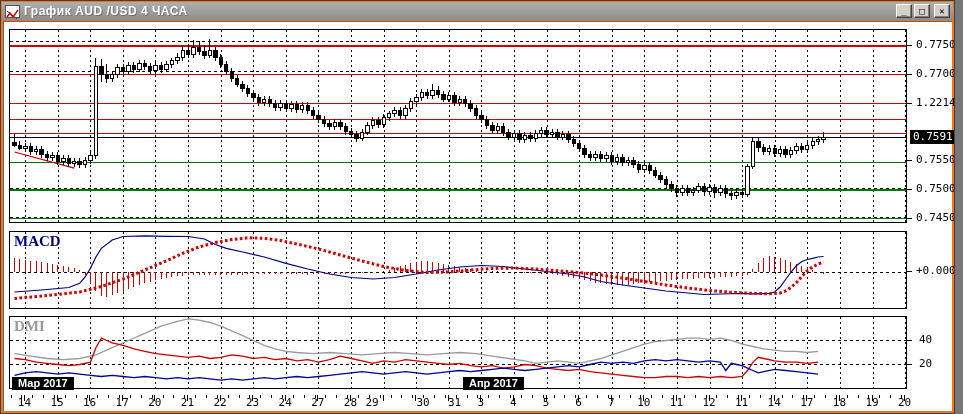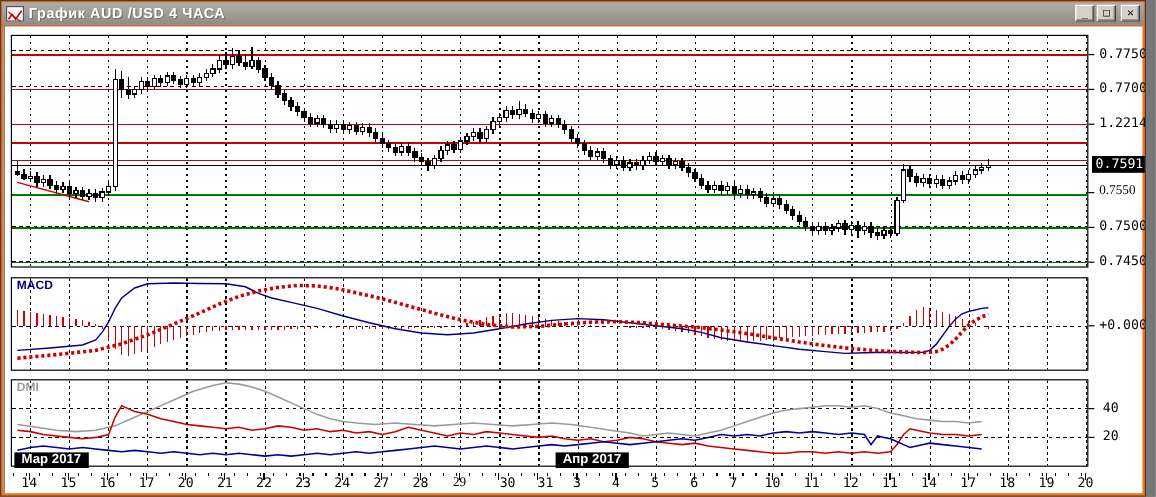--- a/index.html
+++ b/index.html
@@ -20,22 +20,22 @@
         font-size:9px;line-height:11px;text-align:center;color:#000;
         font-family:"DejaVu Sans Mono",monospace;padding:0;cursor:default;}
   .wbtn.close{margin-left:2px;font-weight:bold;}
   .client{position:absolute;left:2px;top:20px;right:2px;bottom:2px;background:#fff;
           border-top:1px solid #6a6a6a;border-left:1px solid #6a6a6a;}
   .panel{position:absolute;background:#fff;border:1px solid #000;}
   #main-panel{left:8px;top:28px;width:898px;height:194px;}
   #macd-panel{left:8px;top:230px;width:898px;height:78px;}
   #dmi-panel{left:8px;top:315px;width:898px;height:73px;}
   .panel svg{position:absolute;left:0;top:0;}
-  .plabel{position:absolute;font-size:10px;font-weight:bold;z-index:3;
-          font-family:Liberation Sans, sans-serif;}
+  .plabel{position:absolute;font-size:15px;font-weight:bold;z-index:3;
+          font-family:Liberation Serif, serif;}
   #macd-label{left:4px;top:1px;color:#000080;}
   #dmi-label{left:4px;top:1px;color:#9a9a9a;}
   .axis-num{position:absolute;font-family:"DejaVu Sans Mono",monospace;font-size:11px;
             color:#000;white-space:nowrap;}
   .tickmark{position:absolute;width:5px;height:1px;background:#000;}
   #cur-price{position:absolute;background:#000;color:#fff;
              font-family:"DejaVu Sans Mono",monospace;font-size:11px;line-height:14px;
              padding:0 3px;z-index:4;}
   .monthbox{position:absolute;top:376px;height:13px;background:#000;color:#fff;
             font-size:11px;font-weight:bold;line-height:13px;padding:0 6px;z-index:5;
@@ -750,21 +750,21 @@
   </div>
 
   <div id="price-axis">
       <div class="tickmark" style="left: 906px; top: 44px;"></div>
       <span class="axis-num" style="left: 915px; top: 37px;">0.7750</span>
       <div class="tickmark" style="left: 906px; top: 73px;"></div>
       <span class="axis-num" style="left: 915px; top: 66px;">0.7700</span>
       <div class="tickmark" style="left: 906px; top: 102px;"></div>
       <span class="axis-num" style="left: 915px; top: 95px;">1.2214</span>
       <div class="tickmark" style="left: 906px; top: 159px;"></div>
-      <span class="axis-num" style="left: 915px; top: 152px; font-family: Liberation Serif, serif;">0.7550</span>
+      <span class="axis-num" style="left: 915px; top: 152px;">0.7550</span>
       <div class="tickmark" style="left: 906px; top: 188px;"></div>
       <span class="axis-num" style="left: 915px; top: 181px;">0.7500</span>
       <div class="tickmark" style="left: 906px; top: 217px;"></div>
       <span class="axis-num" style="left: 915px; top: 210px;">0.7450</span>
     </div>
 
   <div id="cur-price" style="left: 909px; top: 129px;">0.7591</div>
 
   <span class="axis-num" id="macd-zero" style="left: 915px; top: 263px;">+0.000</span>
   <span class="axis-num" id="dmi-40" style="left: 918px; top: 331.5px;">40</span>
@@ -778,21 +778,21 @@
       <span class="daylab" style="left: 43px;">15</span>
       <span class="daylab" style="left: 75.6px;">16</span>
       <span class="daylab" style="left: 108.2px;">17</span>
       <span class="daylab" style="left: 140.8px;">20</span>
       <span class="daylab" style="left: 173.4px;">21</span>
       <span class="daylab" style="left: 206px;">22</span>
       <span class="daylab" style="left: 238.6px;">23</span>
       <span class="daylab" style="left: 271.2px;">24</span>
       <span class="daylab" style="left: 303.8px;">27</span>
       <span class="daylab" style="left: 336.4px;">28</span>
-      <span class="daylab" style="left: 369px; font-family: Liberation Serif, serif;">29</span>
+      <span class="daylab" style="left: 358px;">29</span>
       <span class="daylab" style="left: 409px;">30</span>
       <span class="daylab" style="left: 434.2px; text-align: right;">31</span>
       <span class="daylab" style="left: 466.8px;">3</span>
       <span class="daylab" style="left: 499.4px;">4</span>
       <span class="daylab" style="left: 532px;">5</span>
       <span class="daylab" style="left: 564.6px;">6</span>
       <span class="daylab" style="left: 597.2px;">7</span>
       <span class="daylab" style="left: 629.8px;">10</span>
       <span class="daylab" style="left: 662.4px;">11</span>
       <span class="daylab" style="left: 695px;">12</span>

